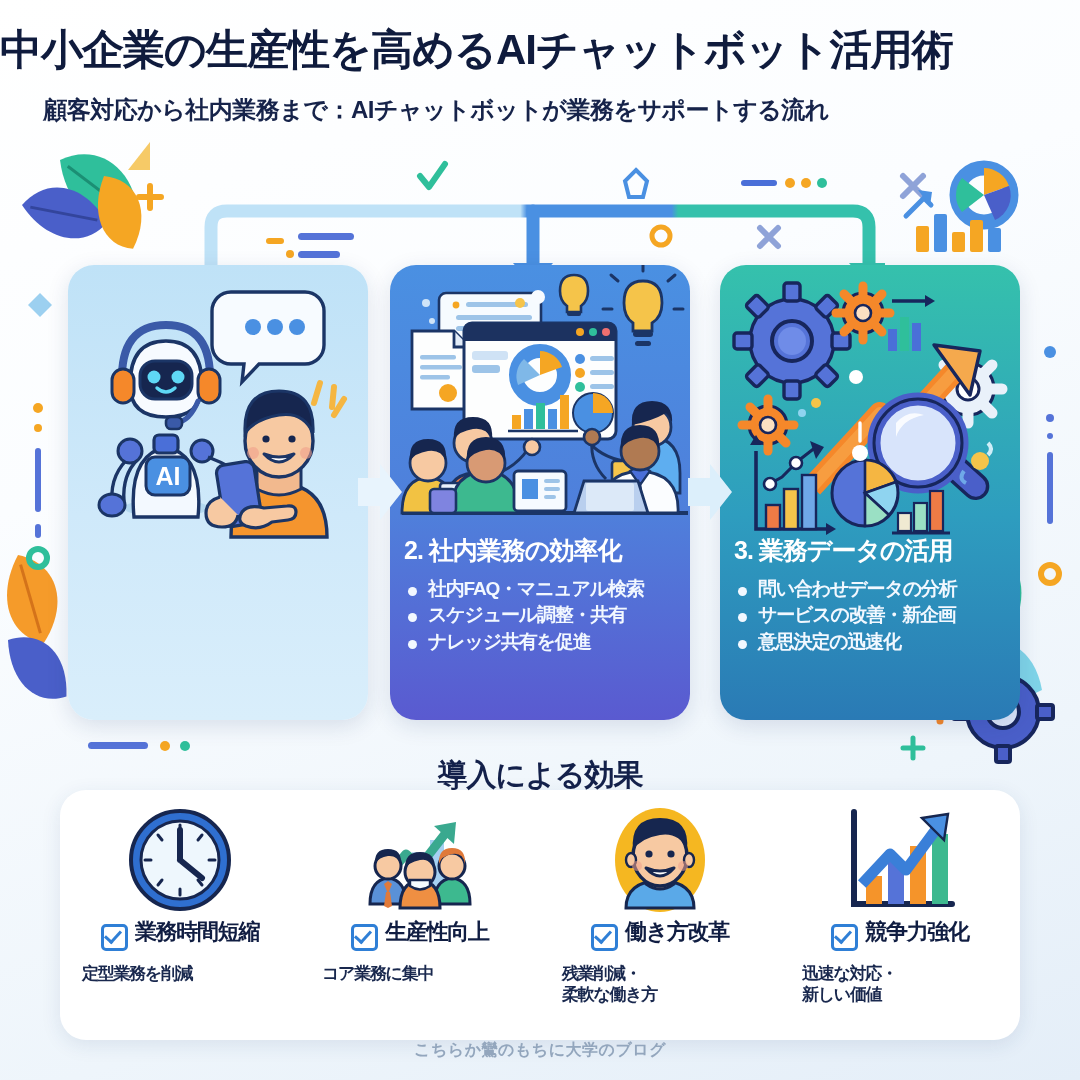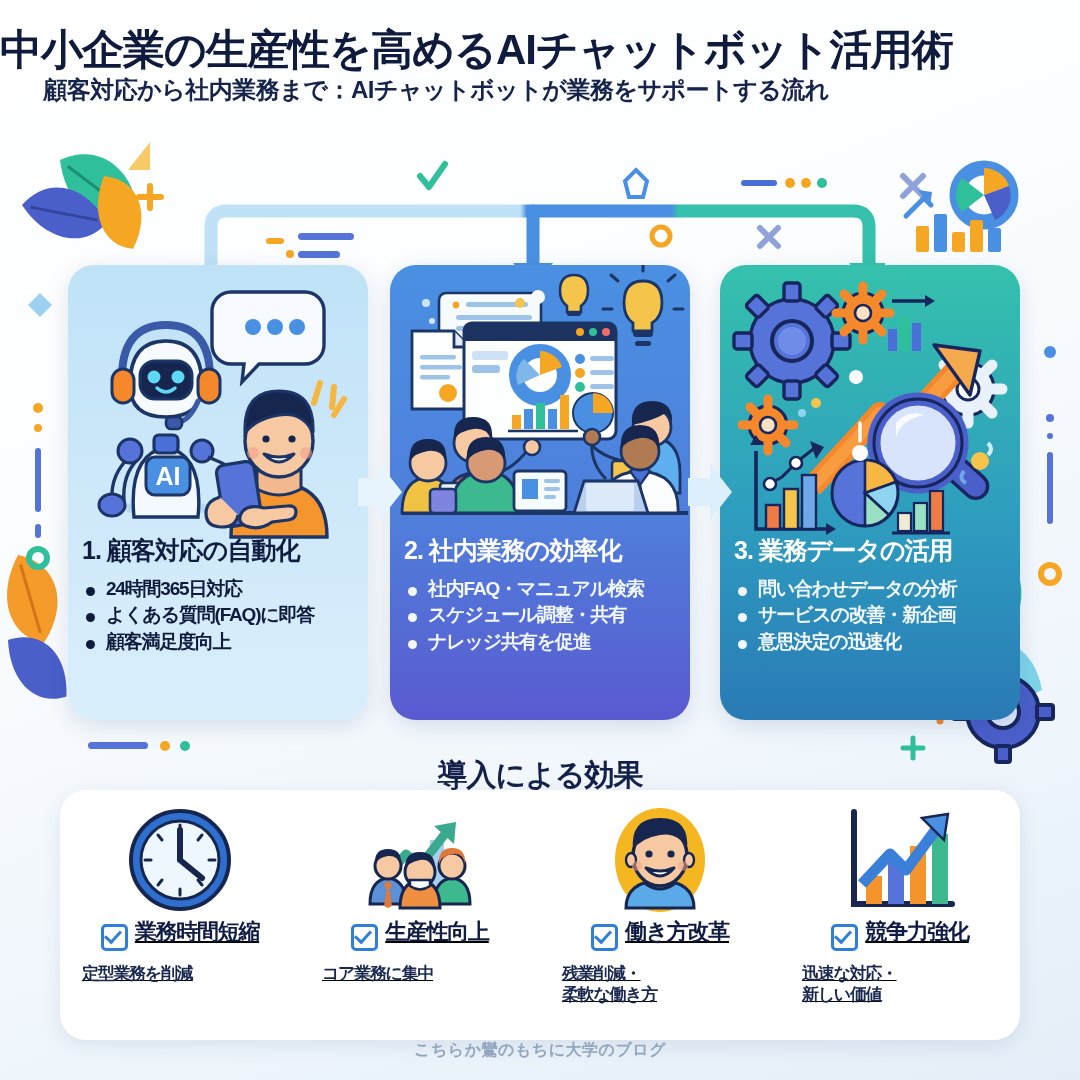--- a/index.html
+++ b/index.html
@@ -15,21 +15,21 @@
   }
 
   
   .header{position:absolute;left:0;top:26px;width:872px;text-align:center;z-index:30;}
   .title{
     font-size:42px;font-weight:bold;color:#0f1b3d;letter-spacing:-1px;
     line-height:1.15;white-space:nowrap;
     text-shadow:0 1px 0 rgba(255,255,255,.8);
   }
   .subtitle{
-    margin-top:0;font-size:24px;font-weight:bold;color:#16234a;
+    margin-top:20px;font-size:24px;font-weight:bold;color:#16234a;
     letter-spacing:-.5px;white-space:nowrap;
   }
 
   
   .deco{position:absolute;pointer-events:none;z-index:1;}
 
   
   .flow{position:absolute;left:195px;top:197px;width:690px;height:90px;z-index:5;}
 
   
@@ -66,21 +66,21 @@
   .eff-title{
     position:absolute;left:0;top:755px;width:1080px;text-align:center;
     font-size:30px;font-weight:bold;color:#13204a;letter-spacing:-1px;z-index:20;
   }
   .benefits{
     position:absolute;left:60px;top:790px;width:960px;height:250px;
     background:#ffffff;border-radius:26px;z-index:18;
     box-shadow:0 5px 20px rgba(30,60,110,.10);
   }
   .bgrid{position:absolute;left:0;top:0;width:960px;height:250px;display:flex;}
-  .bcell{flex:1;position:relative;display:flex;flex-direction:column;align-items:center;padding-top:14px;text-decoration:underline;}
+  .bcell{flex:1;position:relative;display:flex;flex-direction:column;align-items:center;padding-top:14px;}
   .bicon{width:120px;height:112px;position:relative;}
   .brow{display:flex;align-items:flex-start;gap:7px;margin-top:4px;}
   .chk{
     width:21px;height:21px;border:3px solid #2f7fd6;border-radius:5px;
     position:relative;flex:0 0 auto;margin-top:4px;background:#fff;
   }
   .chk::after{
     content:"";position:absolute;left:4px;top:0px;width:7px;height:13px;
     border:solid #2f7fd6;border-width:0 3.5px 3.5px 0;transform:rotate(42deg);
   }
@@ -280,28 +280,20 @@
 
             <rect x="152" y="198" width="38" height="62" rx="8" fill="#5573d8" stroke="#1b3566" stroke-width="3.2" transform="rotate(-9 171 229)"></rect>
 
             <path d="M152,232 q-14,4 -14,16 q0,14 16,14 q14,0 16,-12" fill="#f7c9a2" stroke="#1b3566" stroke-width="3.2"></path>
 
             <path d="M196,243 q-16,-4 -22,4 q-6,10 4,14 q14,5 26,-4 l16,-2 q8,-1 8,-8 q0,-7 -9,-6 Z" fill="#f7c9a2" stroke="#1b3566" stroke-width="3.2" stroke-linejoin="round"></path>
 
             <path d="M252,118 l-6,20 M266,122 l-2,20 M276,134 l-10,16" stroke="#f5b642" stroke-width="6" stroke-linecap="round"></path>
           </g>
         </svg>
-      </div>
-      <div class="ptext">
-        <div class="pheading">1. 顧客対応の自動化</div>
-        <ul class="plist">
-          <li>24時間365日対応</li>
-          <li>よくある質問(FAQ)に即答</li>
-          <li>顧客満足度向上</li>
-        </ul>
       </div>
     </div>
 
     <svg class="midarrow" style="left:298px;" viewBox="0 0 44 64">
       <path d="M0,18 L22,18 L22,4 L44,32 L22,60 L22,46 L0,46 Z" fill="#e8f4fd"></path>
     </svg>
 
     <div class="panel" id="panel-2">
       <div class="art">
         <svg viewBox="0 0 300 275" width="300" height="275">

